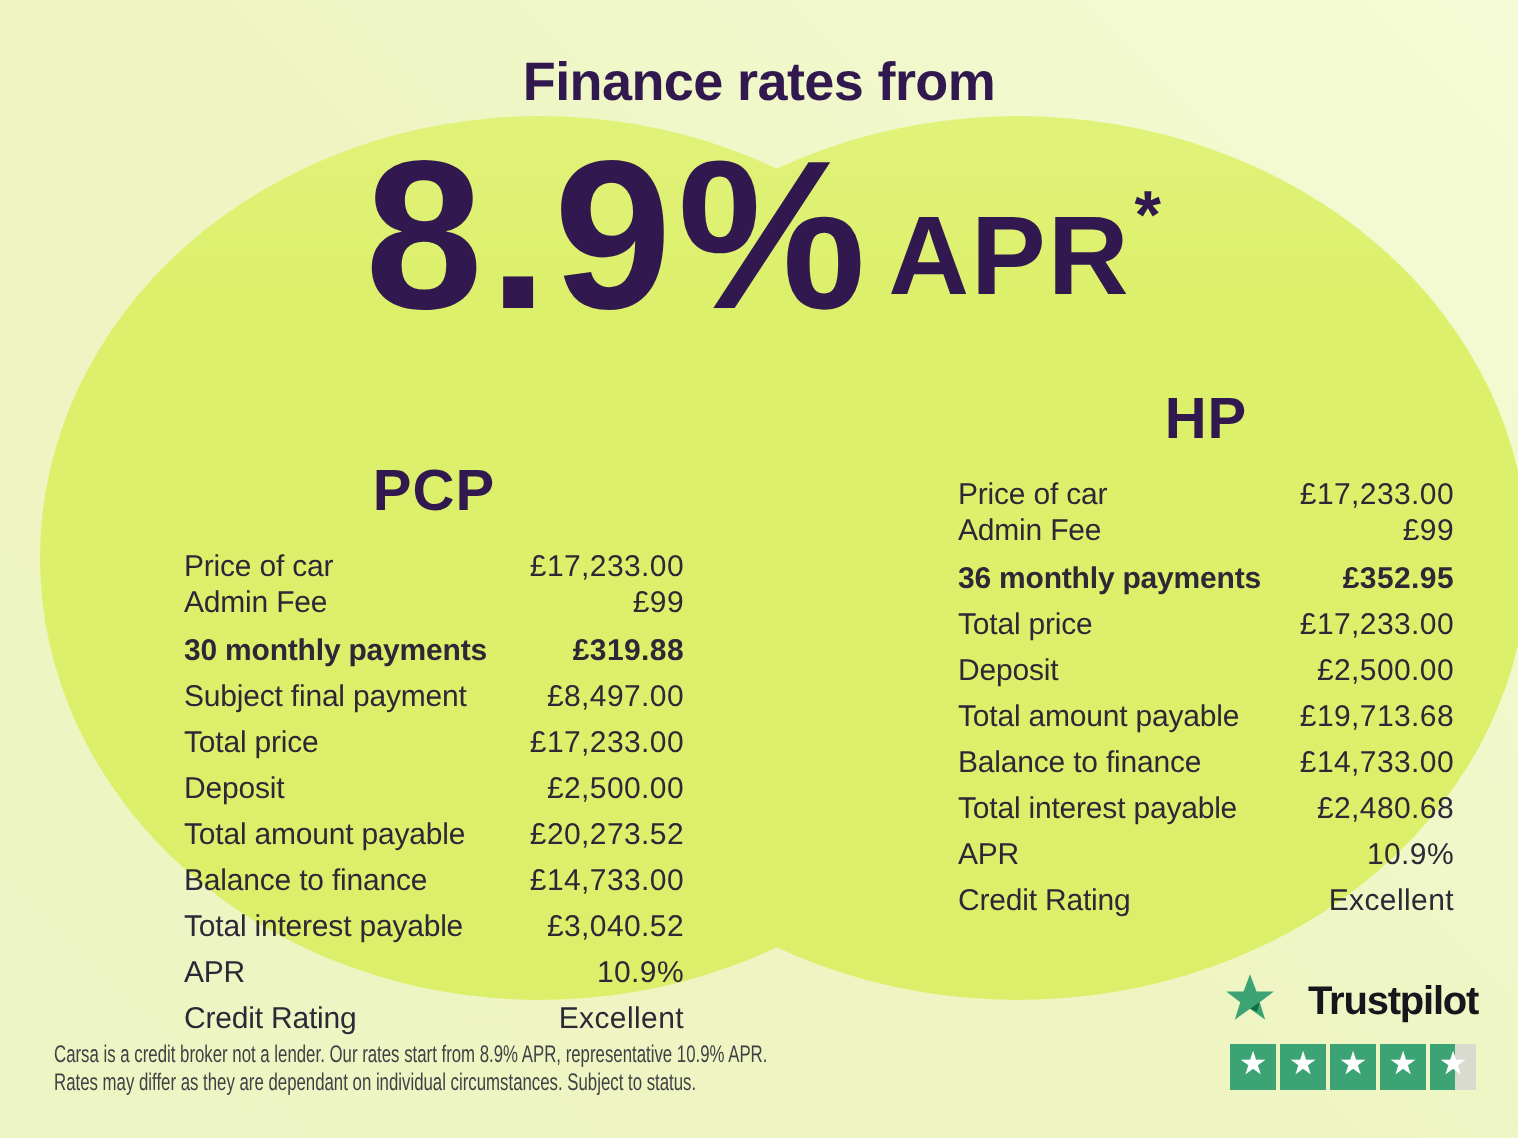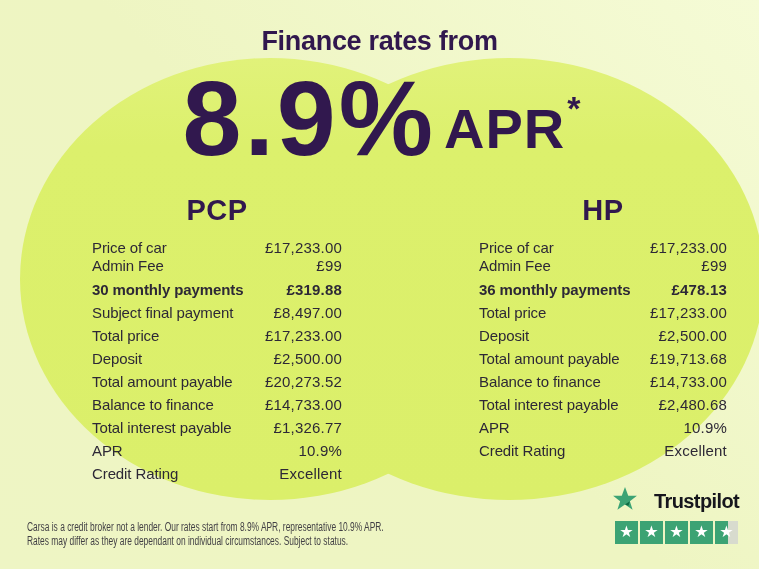--- a/index.html
+++ b/index.html
@@ -28,21 +28,21 @@
     display:flex; justify-content:center; align-items:baseline;
     color:#31184e;
     text-align:right;
   }
   .rate-big  { font-size:106px; font-weight:900; letter-spacing:3px; line-height:1; }
   .rate-unit { font-size:56px; font-weight:800; letter-spacing:1px; margin-left:8px; position:relative; top:-7px; }
   .rate-sup  { font-size:34px; font-weight:800; align-self:flex-start; position:relative; top:24px; margin-left:2px; }
 
   
   .col { position:absolute; top:196px; }
-  .col-pcp { left:92px;  width:250px; }
+  .col-pcp { left:92px;  width:250px;margin-top:36px; }
   .col-hp  { left:436px; width:248px;margin-left:43px; }
   .col-title {
     text-align:center; font-size:29px; line-height:29px; font-weight:800;
     letter-spacing:0.5px; color:#31184e; margin-bottom:14px;
   }
   .rows { font-size:15px; line-height:18px; color:#2d2836; }
   .row { display:flex; justify-content:space-between; align-items:center; }
   .row + .row { margin-top:5px; }
   .row.tight { margin-top:0; }
   .row.bold { font-weight:700; margin-top:6px; }
@@ -114,21 +114,21 @@
       <div class="row">
         <span class="lbl">Total amount payable</span>
         <span class="val">£20,273.52</span>
       </div>
       <div class="row">
         <span class="lbl">Balance to finance</span>
         <span class="val">£14,733.00</span>
       </div>
       <div class="row">
         <span class="lbl">Total interest payable</span>
-        <span class="val">£1,326.77</span>
+        <span class="val">£3,040.52</span>
       </div>
       <div class="row">
         <span class="lbl">APR</span>
         <span class="val">10.9%</span>
       </div>
       <div class="row">
         <span class="lbl">Credit Rating</span>
         <span class="val">Excellent</span>
       </div>
     </div>
@@ -140,21 +140,21 @@
       <div class="row">
         <span class="lbl">Price of car</span>
         <span class="val">£17,233.00</span>
       </div>
       <div class="row tight">
         <span class="lbl">Admin Fee</span>
         <span class="val">£99</span>
       </div>
       <div class="row bold">
         <span class="lbl">36 monthly payments</span>
-        <span class="val">£478.13</span>
+        <span class="val">£352.95</span>
       </div>
       <div class="row">
         <span class="lbl">Total price</span>
         <span class="val">£17,233.00</span>
       </div>
       <div class="row">
         <span class="lbl">Deposit</span>
         <span class="val">£2,500.00</span>
       </div>
       <div class="row">

